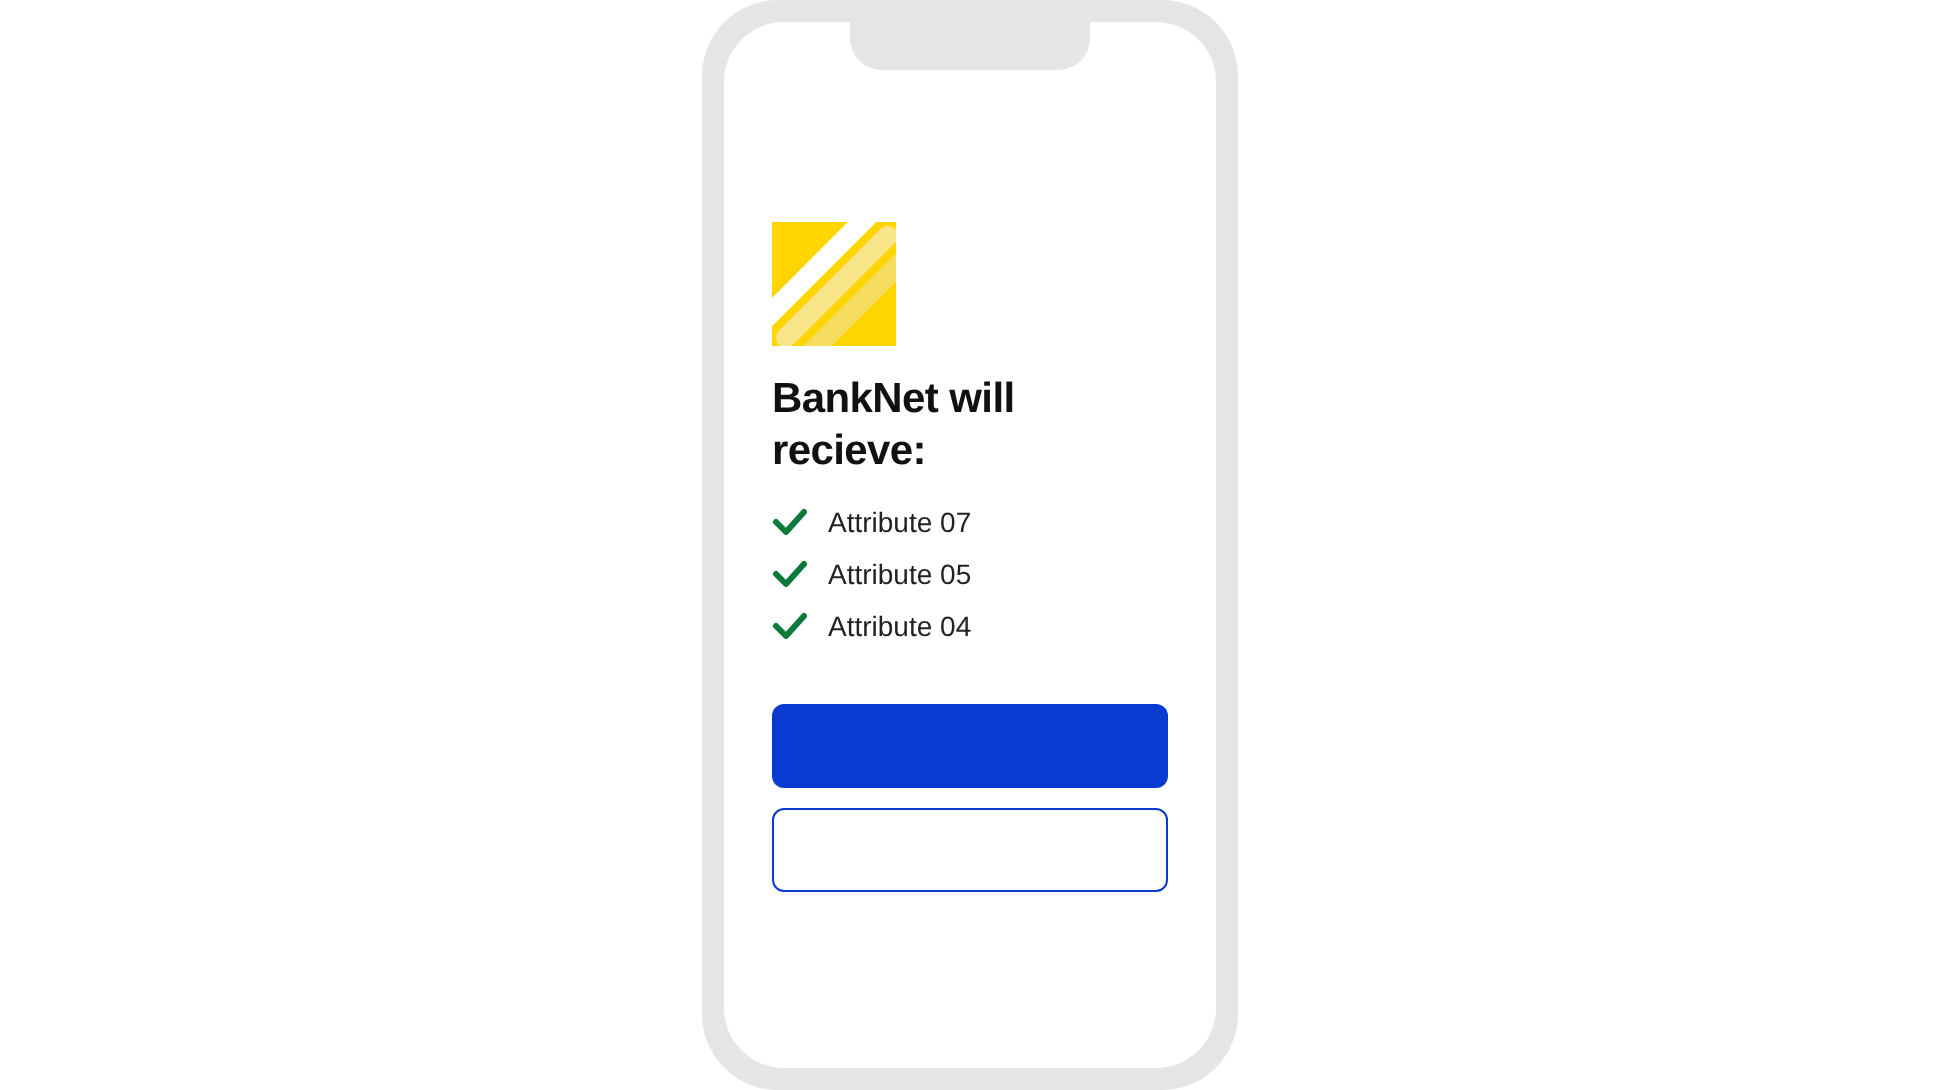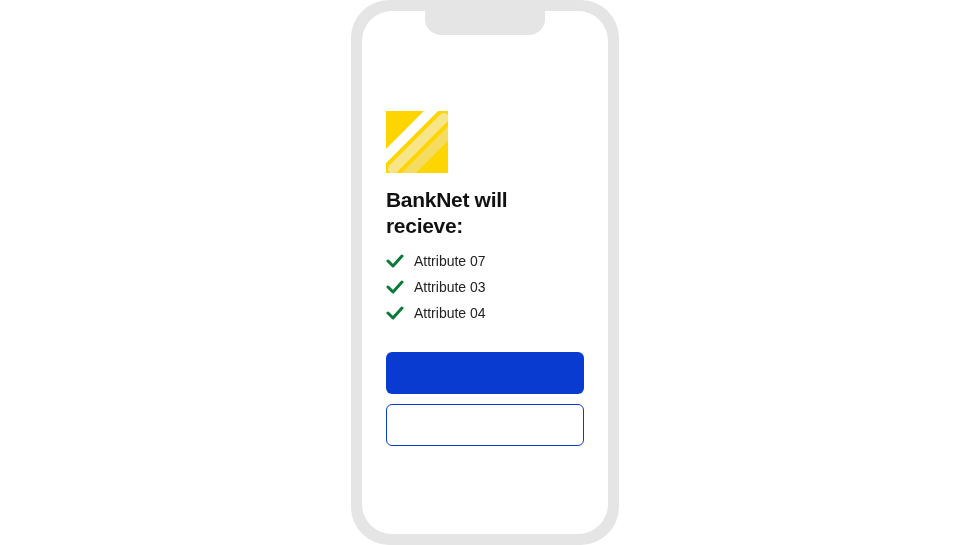--- a/index.html
+++ b/index.html
@@ -136,21 +136,21 @@
               </svg>
           </span>
           <span class="attribute-label">Attribute 07</span>
         </li>
         <li class="attribute-item">
           <span class="check-icon">
             <svg width="18" height="18" viewBox="0 0 18 18">
                 <path d="M2 9 L7 14 L16 4" stroke="#0a7a3a" stroke-width="3" fill="none" stroke-linecap="round" stroke-linejoin="round"></path>
               </svg>
           </span>
-          <span class="attribute-label">Attribute 03</span>
+          <span class="attribute-label">Attribute 05</span>
         </li>
         <li class="attribute-item">
           <span class="check-icon">
             <svg width="18" height="18" viewBox="0 0 18 18">
                 <path d="M2 9 L7 14 L16 4" stroke="#0a7a3a" stroke-width="3" fill="none" stroke-linecap="round" stroke-linejoin="round"></path>
               </svg>
           </span>
           <span class="attribute-label">Attribute 04</span>
         </li>
       </ul>

